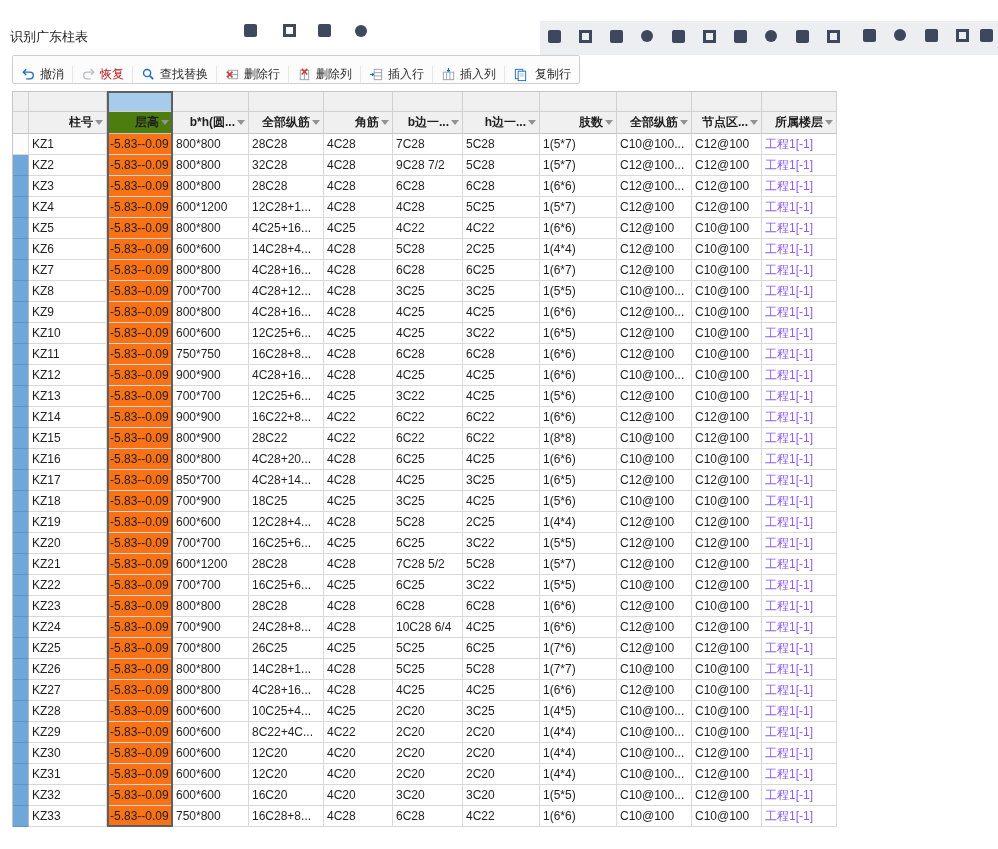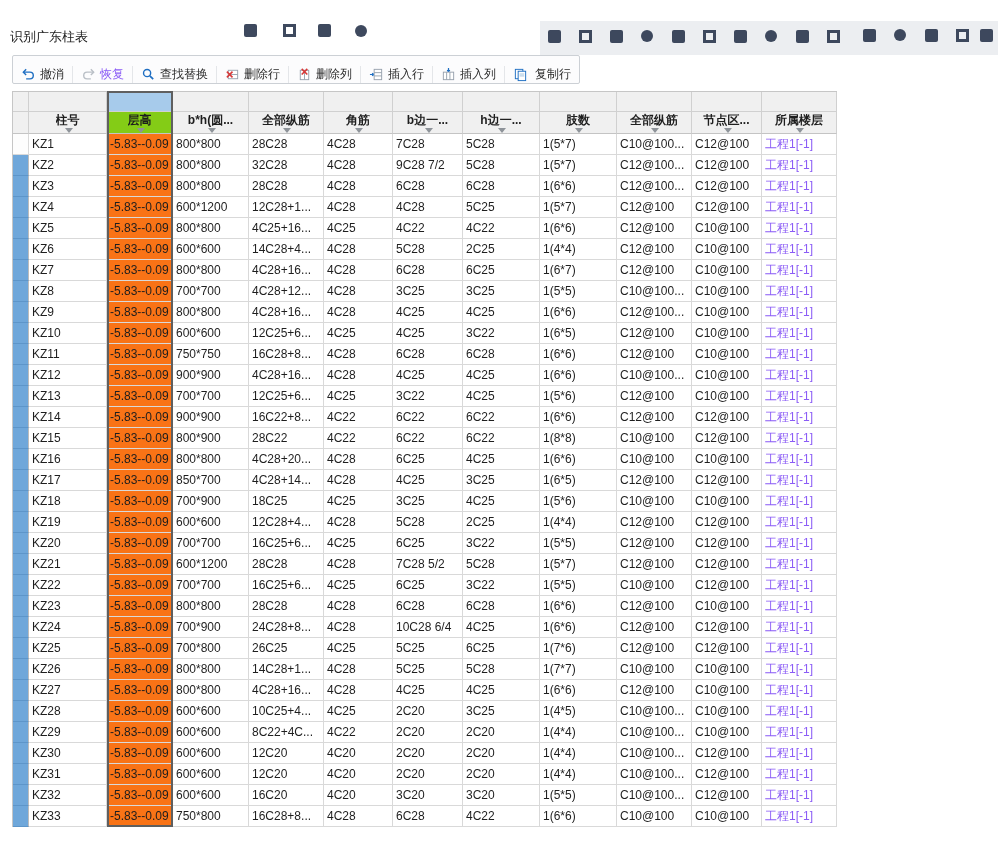--- a/index.html
+++ b/index.html
@@ -15,34 +15,34 @@
   .bgi-b{width:13px;height:13px;border:3px solid #2e3a50;background:transparent;}
   .bgi-c{width:12px;height:12px;background:#2e3a50;border-radius:50%;}
 
   
   .dialog-title{position:absolute;left:10px;top:7px;font-size:13px;color:#1d1d1d;}
   .toolbar{position:absolute;left:12px;top:34px;height:29px;display:flex;align-items:flex-end;
            border:1px solid #ccd0d5;background:#fcfcfd;border-radius:2px;}
   .tb-btn{display:flex;align-items:center;gap:4px;padding:0 8px;font-size:12px;color:#2b2b2b;
           border-right:1px solid #e4e6e9;cursor:default;white-space:nowrap;}
   .tb-btn:last-child{border-right:none;gap:7px;}
-  .tb-btn.disabled{color:#8b5cf6;}
+  .tb-btn.disabled{color:#b91c1c;}
   .tb-ic{flex:none;}
 
   
   .table-wrap{position:absolute;left:12px;top:70px;}
   .grid{display:grid;border-top:1px solid #c6c6c6;border-left:1px solid #c6c6c6;background:#fff;}
   .c{border-right:1px solid #d9d9d9;border-bottom:1px solid #d9d9d9;font-size:12px;color:#1e1e1e;
      padding:0 3px;white-space:nowrap;overflow:hidden;display:flex;align-items:center;background:#fff;}
   .colsel{background:#f0f0f0;border-right-color:#d0d0d0;border-bottom-color:#d0d0d0;}
   .selhead{background:#a7cbeb;}
-  .hdr{background:#f0f0f0;font-weight:700;justify-content:center;
-       border-right-color:#d0d0d0;border-bottom-color:#c4c4c4;flex-direction:column;}
+  .hdr{background:#f0f0f0;font-weight:700;justify-content:flex-end;
+       border-right-color:#d0d0d0;border-bottom-color:#c4c4c4;}
   .gutterhdr{background:#f0f0f0;}
-  .selhdr{background:#84cc16;}
+  .selhdr{background:#4d7c0f;}
   .hlbl{overflow:hidden;white-space:nowrap;}
   .harrow{width:0;height:0;border-left:4px solid transparent;border-right:4px solid transparent;
           border-top:5px solid #8e9399;margin-left:2px;flex:none;}
   .gut{background:#fdfdfd;}
   .guton{background:#6fa7da;border-bottom-color:#5d95c9;border-right-color:#bcbcbc;}
   .selcell{background:#f97316;}
   .floorcell{color:#8b5cf6;}
   .sel-overlay{position:absolute;border:2px solid #5f5f5f;pointer-events:none;}
 </style>
 </head>

